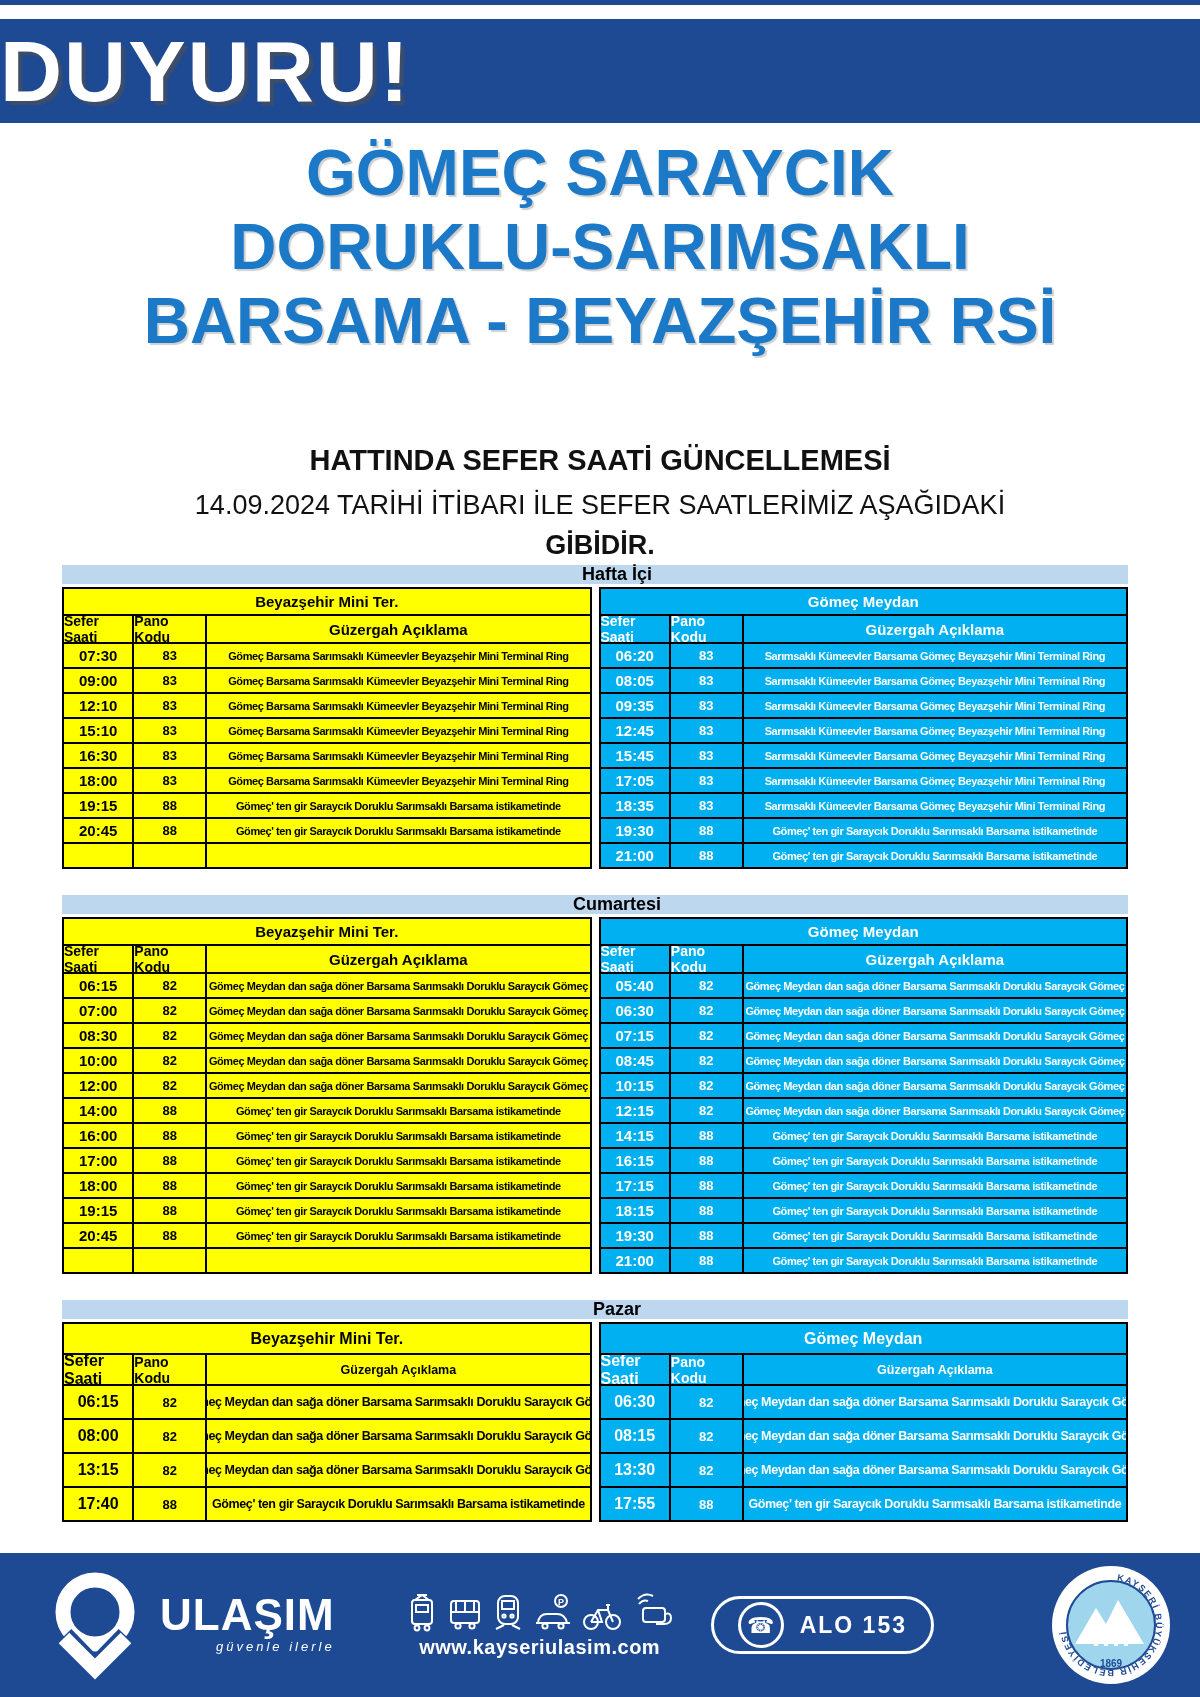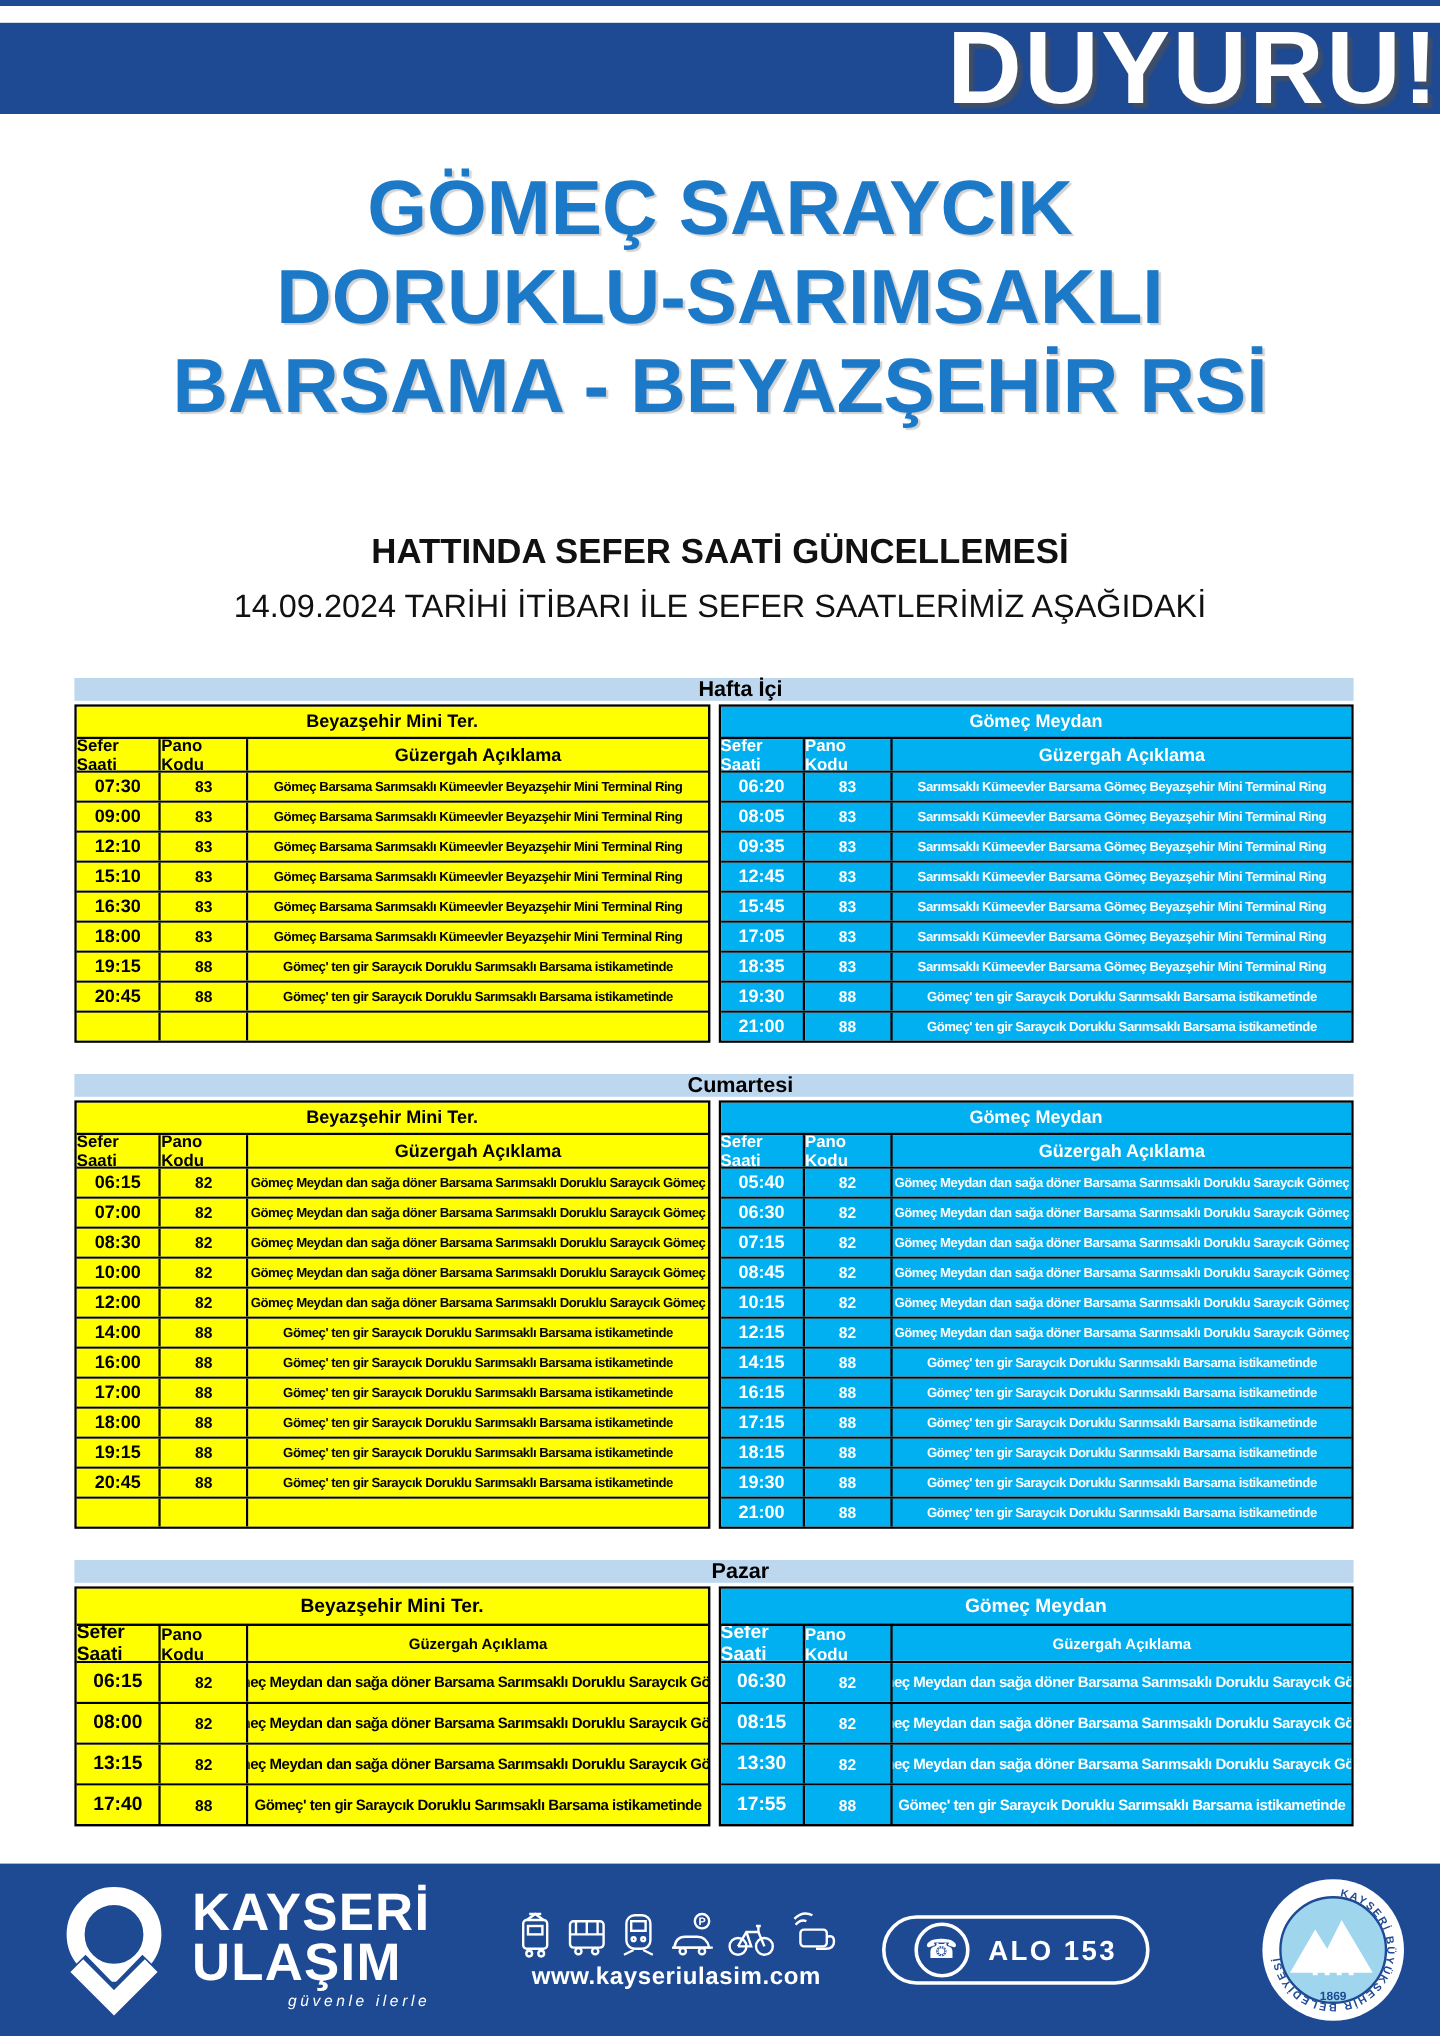--- a/index.html
+++ b/index.html
@@ -1,22 +1,22 @@
 <!DOCTYPE html>
 <html><head>
 <meta charset="utf-8">
 <style>
   html,body{margin:0;padding:0;background:#fff;}
   .page{position:relative;width:1200px;height:1697px;background:#fff;overflow:hidden;
         font-family:"Liberation Sans","DejaVu Sans",sans-serif;}
 
   
   .topstrip{position:absolute;top:0;left:0;width:100%;height:5px;background:#1e4a94;}
-  .banner{position:absolute;top:19px;left:0;width:100%;height:76px;background:#1e4a94;
-          display:flex;align-items:center;justify-content:flex-end;}
+  .banner{position:absolute;top:19px;left:0;width:100%;height:104px;background:#1e4a94;
+          display:flex;align-items:center;justify-content:flex-start;}
   .banner-text{color:#fff;font-size:86px;font-weight:bold;letter-spacing:2px;
                text-shadow:4px 4px 2px rgba(80,80,80,.65);}
 
   
   .title-block{position:absolute;top:136px;left:0;width:100%;text-align:center;}
   .title-line{color:#1b79c8;font-size:64px;font-weight:bold;line-height:74px;
               text-shadow:2px 2px 1px rgba(150,150,150,.45);letter-spacing:0px;}
   .subtitle{position:absolute;top:444px;left:0;width:100%;text-align:center;
             font-size:29px;font-weight:bold;color:#111;}
   .note1{position:absolute;top:490px;left:0;width:100%;text-align:center;
@@ -83,20 +83,21 @@
   </div>
 
   <div class="title-block">
     <div class="title-line">GÖMEÇ SARAYCIK</div>
     <div class="title-line">DORUKLU-SARIMSAKLI</div>
     <div class="title-line">BARSAMA - BEYAZŞEHİR RSİ</div>
   </div>
 
   <div class="subtitle">HATTINDA SEFER SAATİ GÜNCELLEMESİ</div>
   <div class="note1">14.09.2024 TARİHİ İTİBARI İLE SEFER SAATLERİMİZ AŞAĞIDAKİ</div>
+  <div class="note2">GİBİDİR.</div>
 
   <div class="tables-area">
 
     <div>
       <div class="day-band">Hafta İçi</div>
       <div class="tables-row">
         <div class="subtable yellow">
           <div class="station">Beyazşehir Mini Ter.</div>
           <div class="hrow">
             <div class="hcell c0">Sefer Saati</div>
@@ -425,21 +426,20 @@
 
   <div class="footer">
 
     <div class="brand">
       <svg width="110" height="118" viewBox="0 0 110 118">
         <circle cx="55" cy="46" r="32" fill="none" stroke="#fff" stroke-width="15"></circle>
         <polyline points="22,72 55,106 88,72" fill="none" stroke="#1e4a94" stroke-width="26"></polyline>
         <polyline points="24,72 55,103 86,72" fill="none" stroke="#fff" stroke-width="15"></polyline>
       </svg>
       <div class="brand-text">
-        <div class="brand-line">KAYSERİ</div>
         <div class="brand-line">ULAŞIM</div>
         <div class="tagline">güvenle ilerle</div>
       </div>
     </div>
 
     <div class="mid">
       <div class="icons">
         <svg width="34" height="40" viewBox="0 0 34 40" fill="none" stroke="#fff" stroke-width="2">
           <path d="M10 8 L17 3 L24 8"></path>
             <line x1="12" y1="3" x2="22" y2="3"></line>

